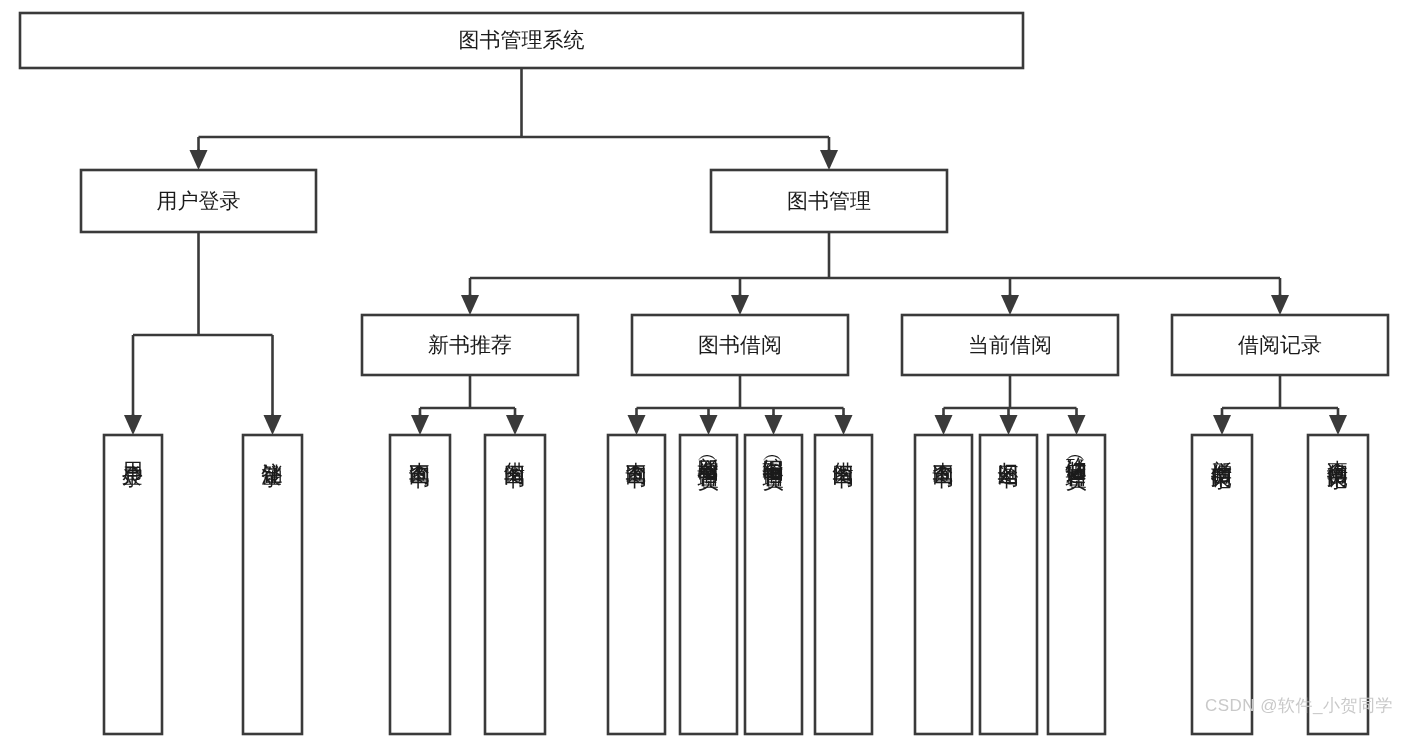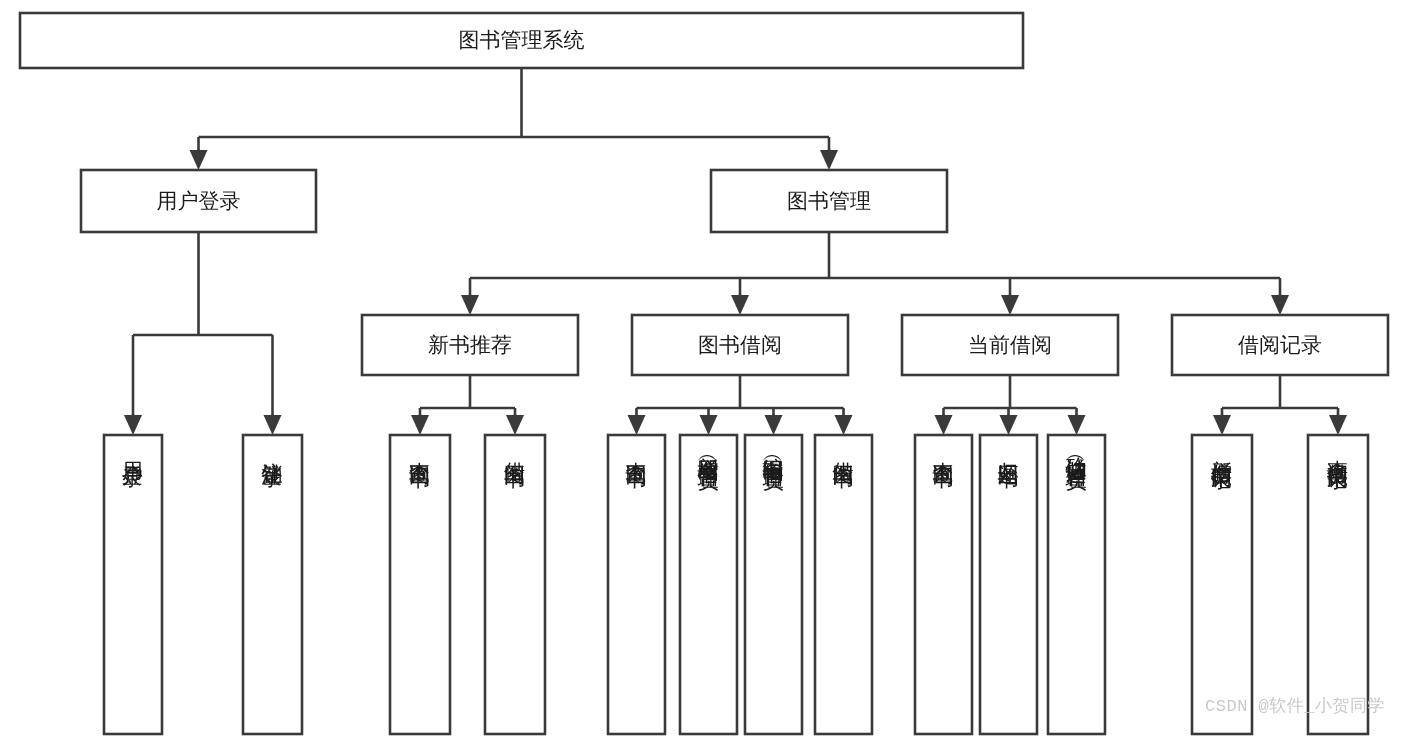--- a/index.html
+++ b/index.html
@@ -52,23 +52,23 @@
     stroke-width: 2.6;
     fill: none;
     stroke-linecap: butt;
   }
   .arrow-head {
     fill: #3a3a3a;
     stroke: none;
   }
   .watermark {
     position: absolute;
-    right: 20px;
+    right: 12px;
     bottom: 4px;
-    font-family: Liberation Mono, monospace;
+    font-family: Liberation Sans, sans-serif;
     font-size: 17px;
     color: #c9c9c9;
     letter-spacing: 0.5px;
     white-space: nowrap;
     pointer-events: none;
     user-select: none;
     margin-left: 47px;
   }
 </style>
 </head>

